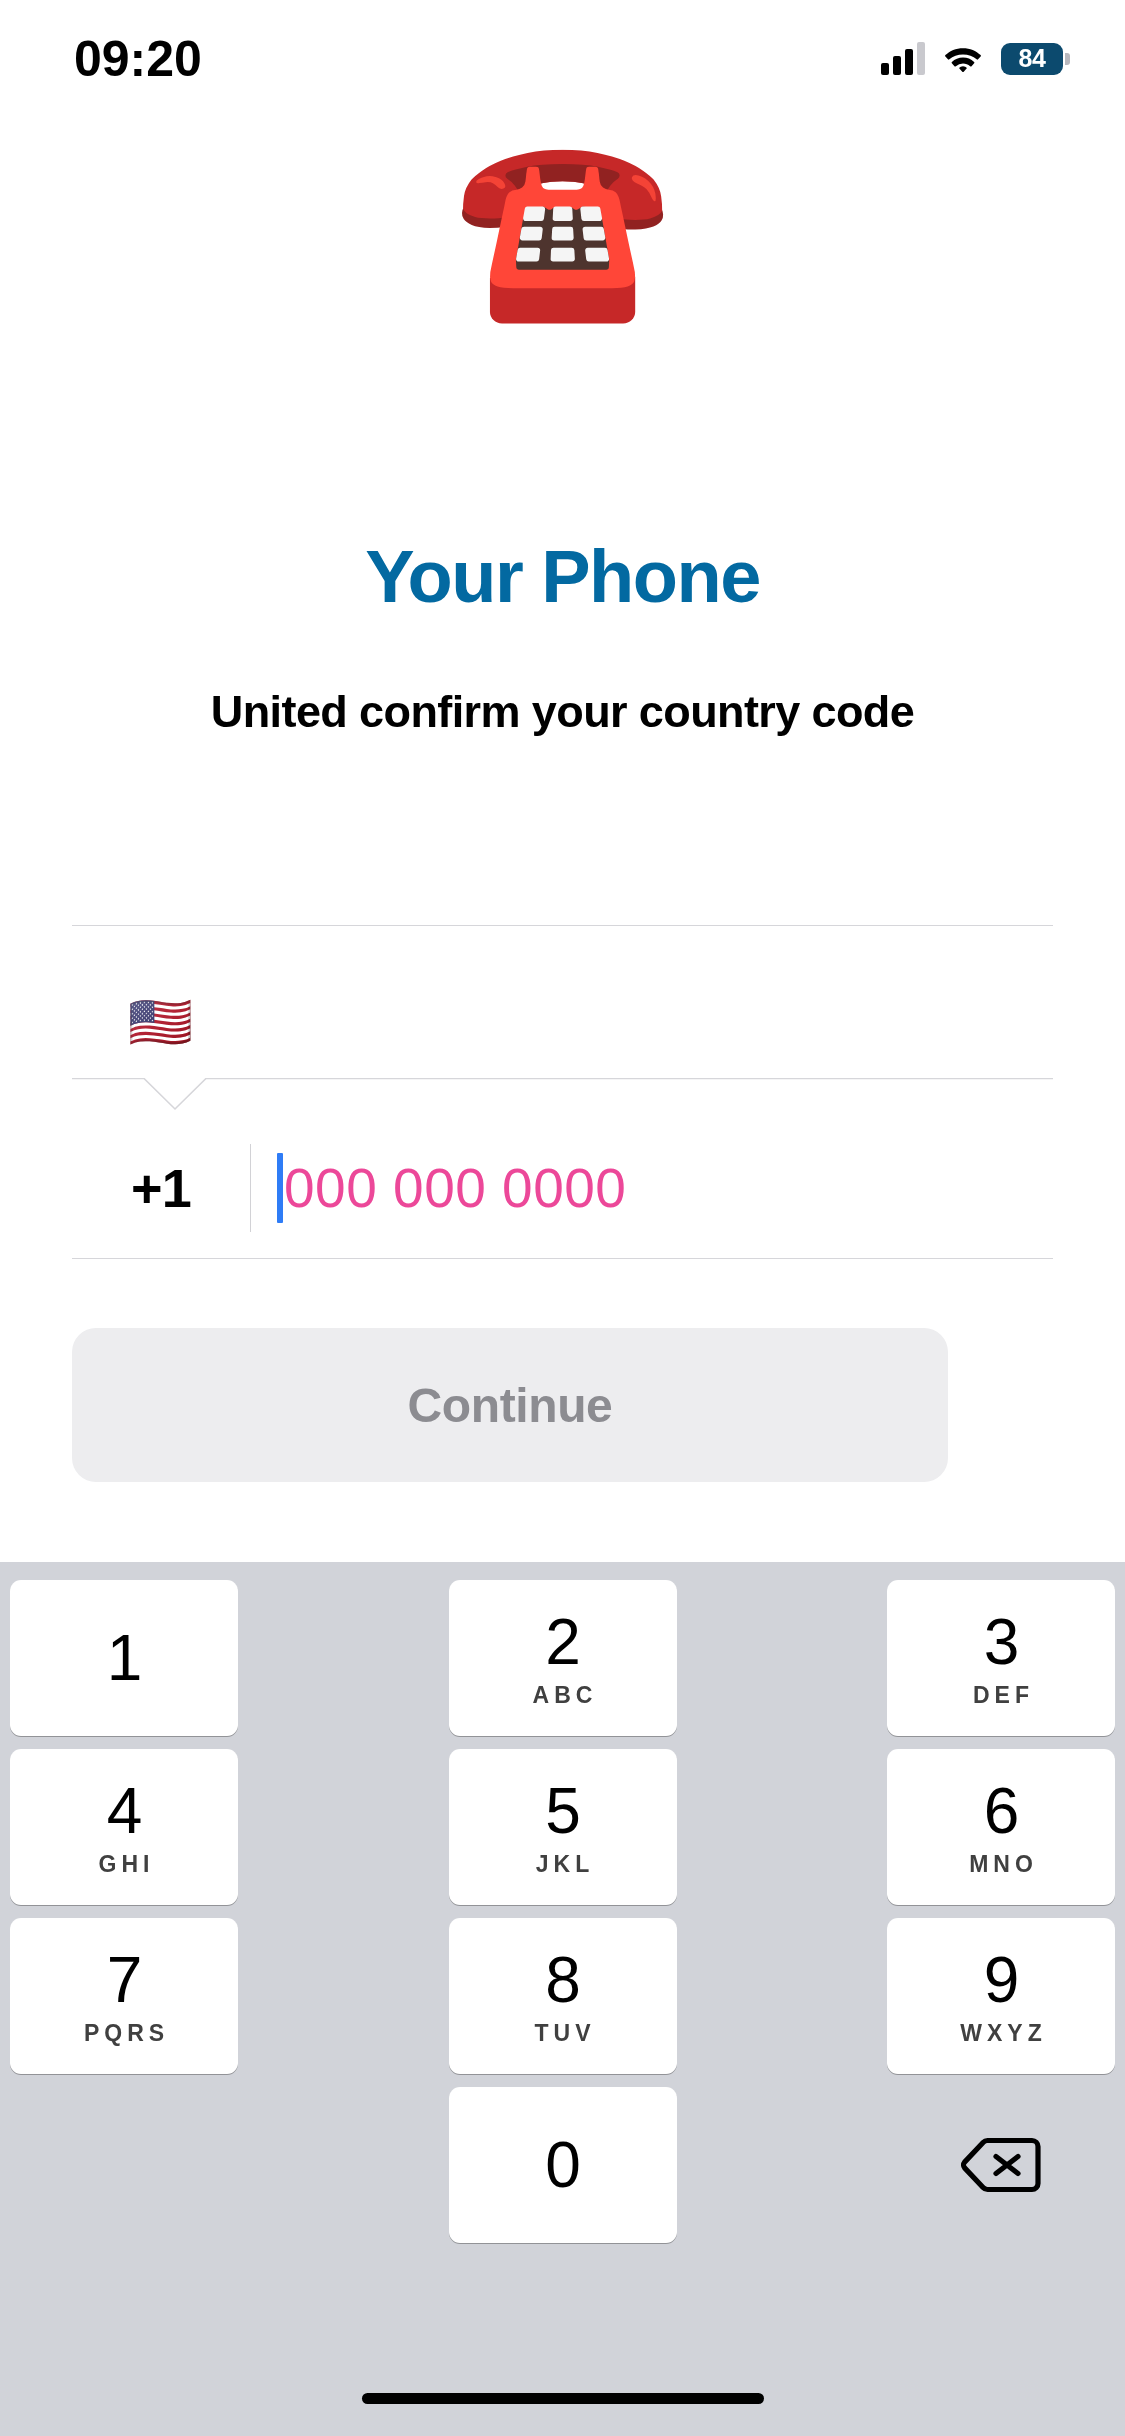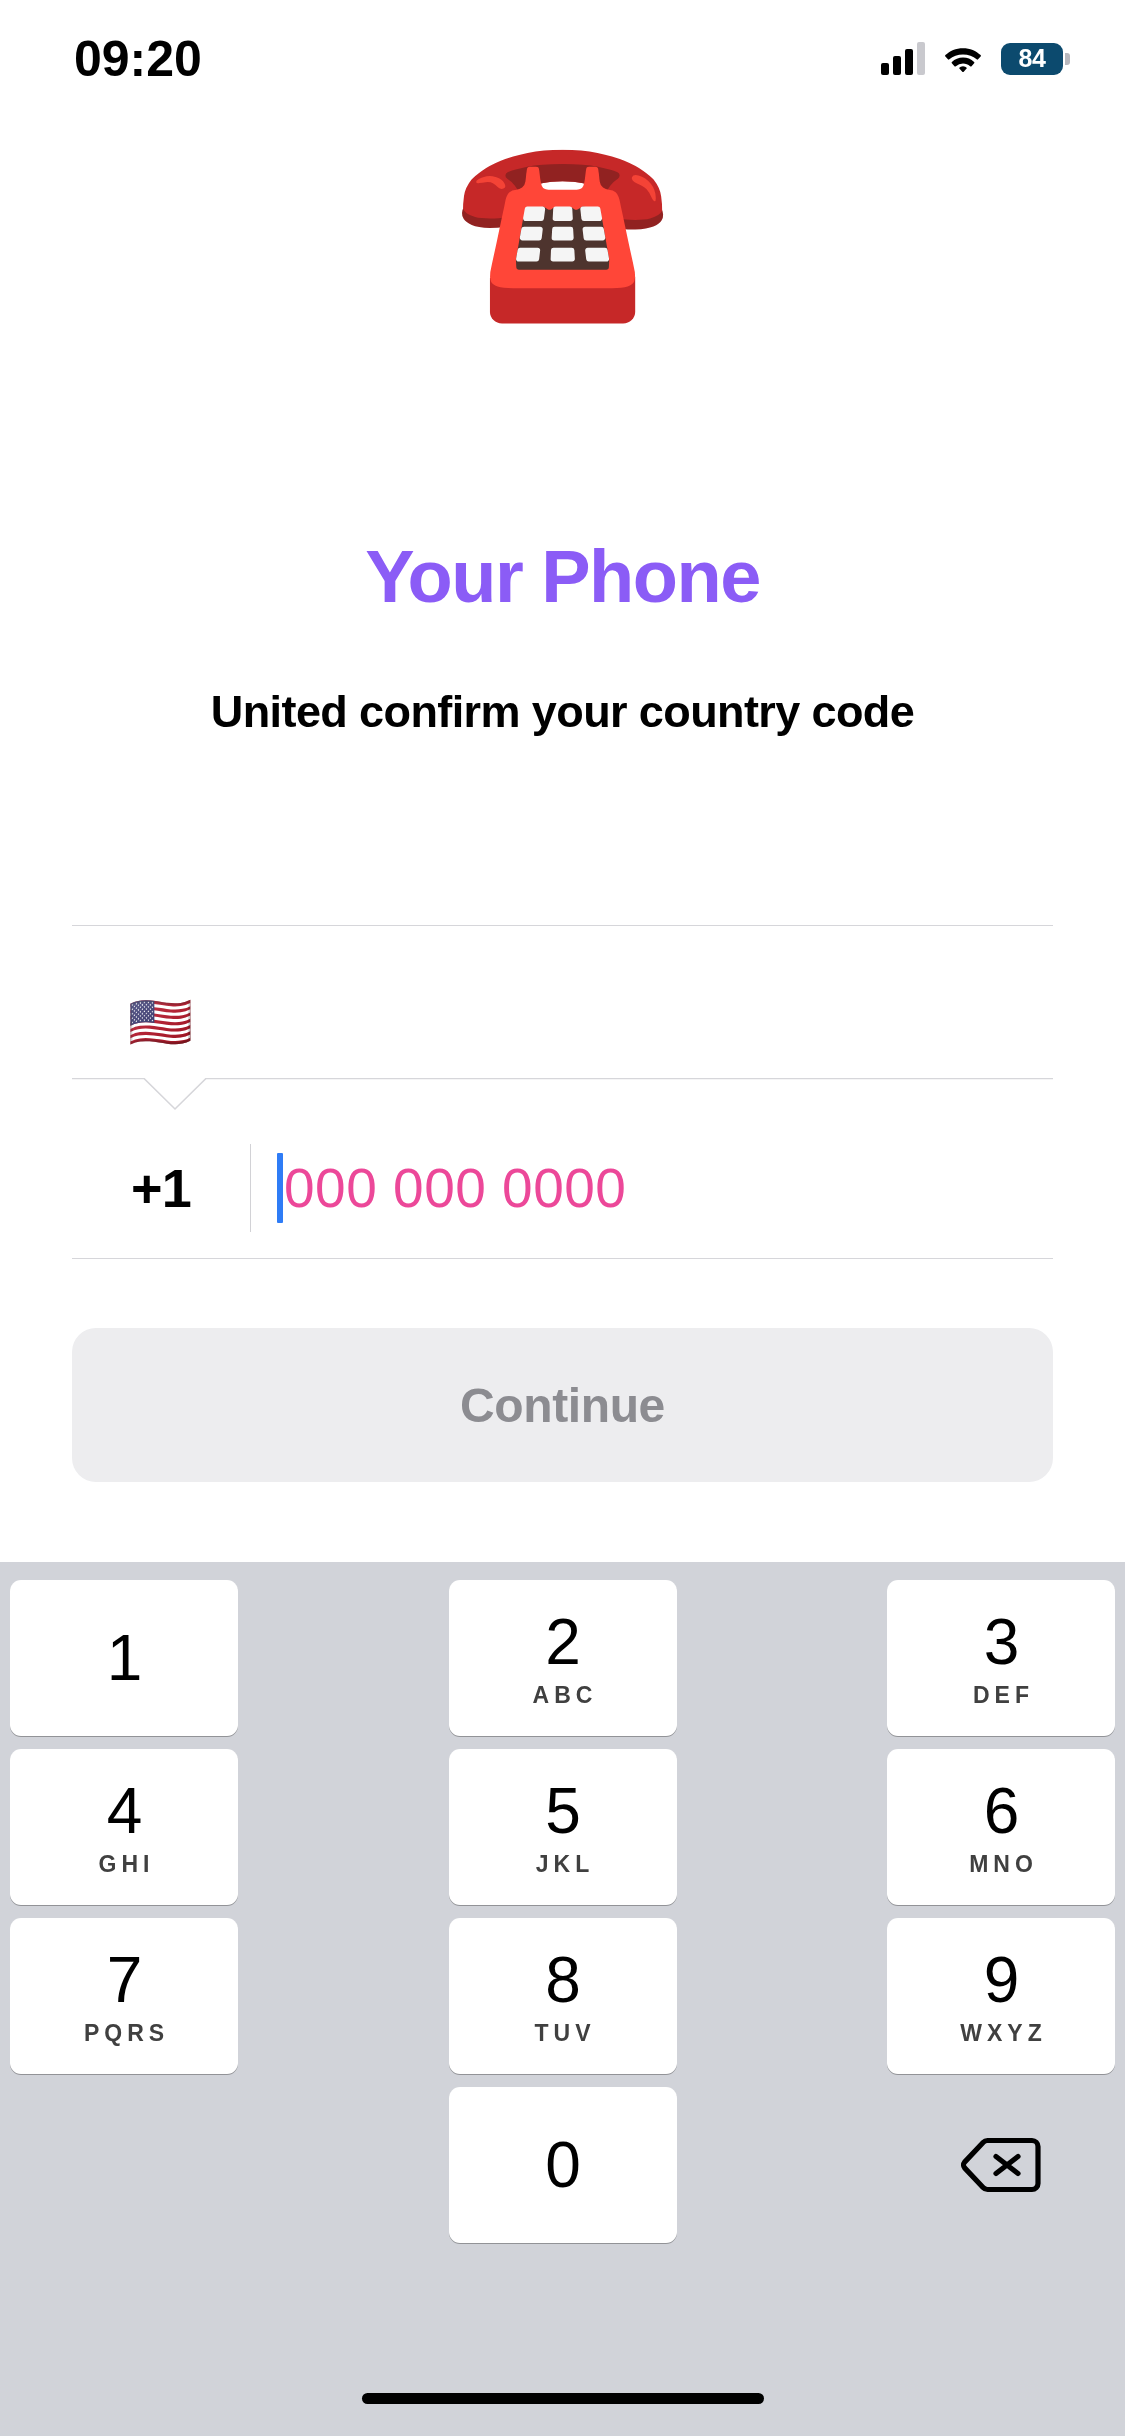--- a/index.html
+++ b/index.html
@@ -62,21 +62,21 @@
   
   #hero-emoji {
     position:absolute; top:138px; left:0; width:1125px;
     text-align:center;
     font-size:176px; line-height:1;
     user-select:none;
   }
   #page-title {
     position:absolute; top:540px; left:0; width:1125px;
     text-align:center;
-    font-size:74px; font-weight:bold; color:#8b5cf6;
+    font-size:74px; font-weight:bold; color:#0369a1;
     letter-spacing:-1.5px; line-height:1;
   }
   #page-subtitle {
     position:absolute; top:682px; left:0; width:1125px;
     text-align:center;
     font-size:45px; font-weight:bold; color:#000;
     line-height:1.32; letter-spacing:-0.6px;
   }
 
   
@@ -135,21 +135,21 @@
     margin-left:1px;
     white-space:nowrap;
   }
   #divider-bottom {
     position:absolute; top:1258px; left:72px;
     width:981px; height:1px; background:#D6D6DA;
   }
 
   #continue-button {
     position:absolute; top:1328px; left:72px;
-    width:981px; height:154px;
+    width:876px; height:154px;
     background:#EDEDEF;
     border:none; border-radius:24px;
     display:flex; align-items:center; justify-content:center;
     font-family:"Liberation Sans", sans-serif;
     font-size:48px; font-weight:bold; color:#8C8C91;
     letter-spacing:-0.4px;
   }
 
   
   #keypad {

